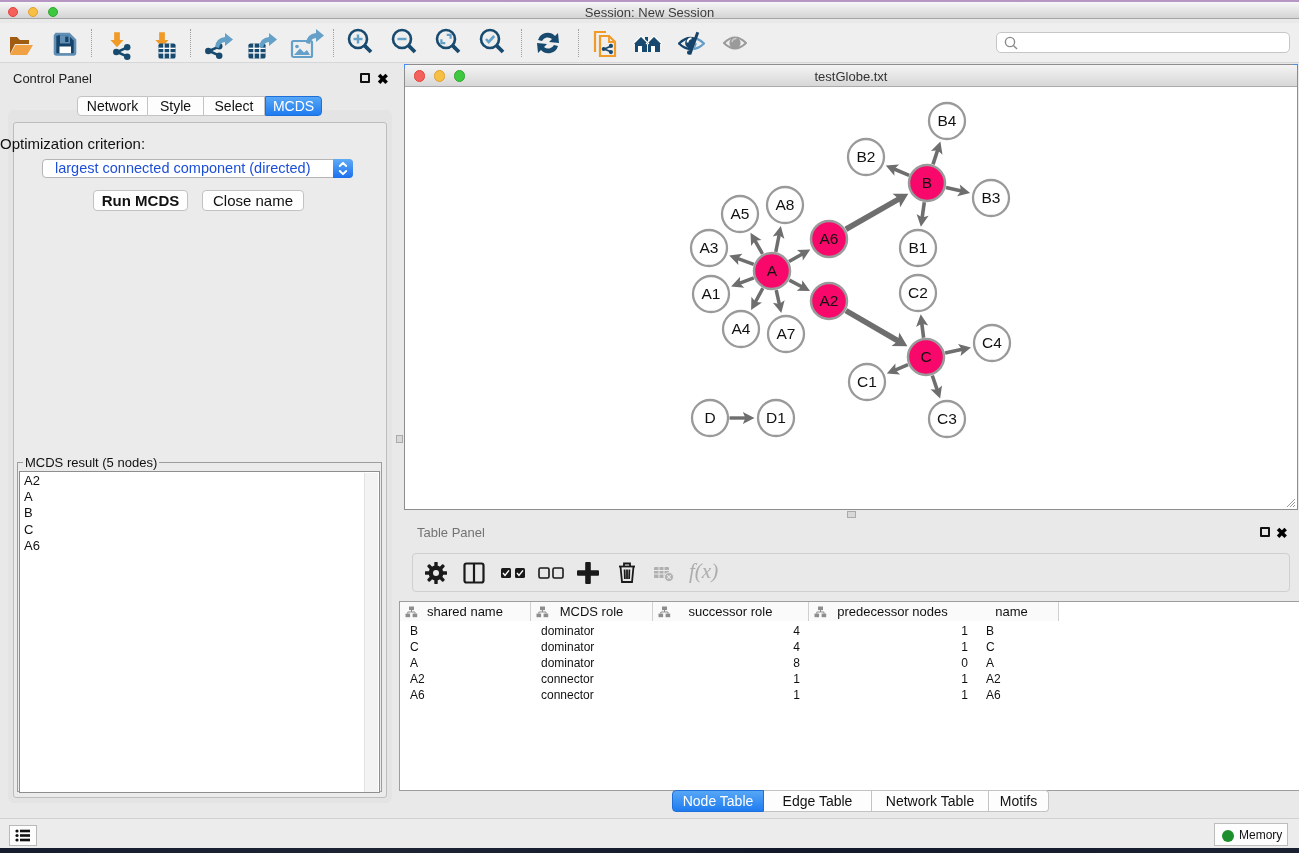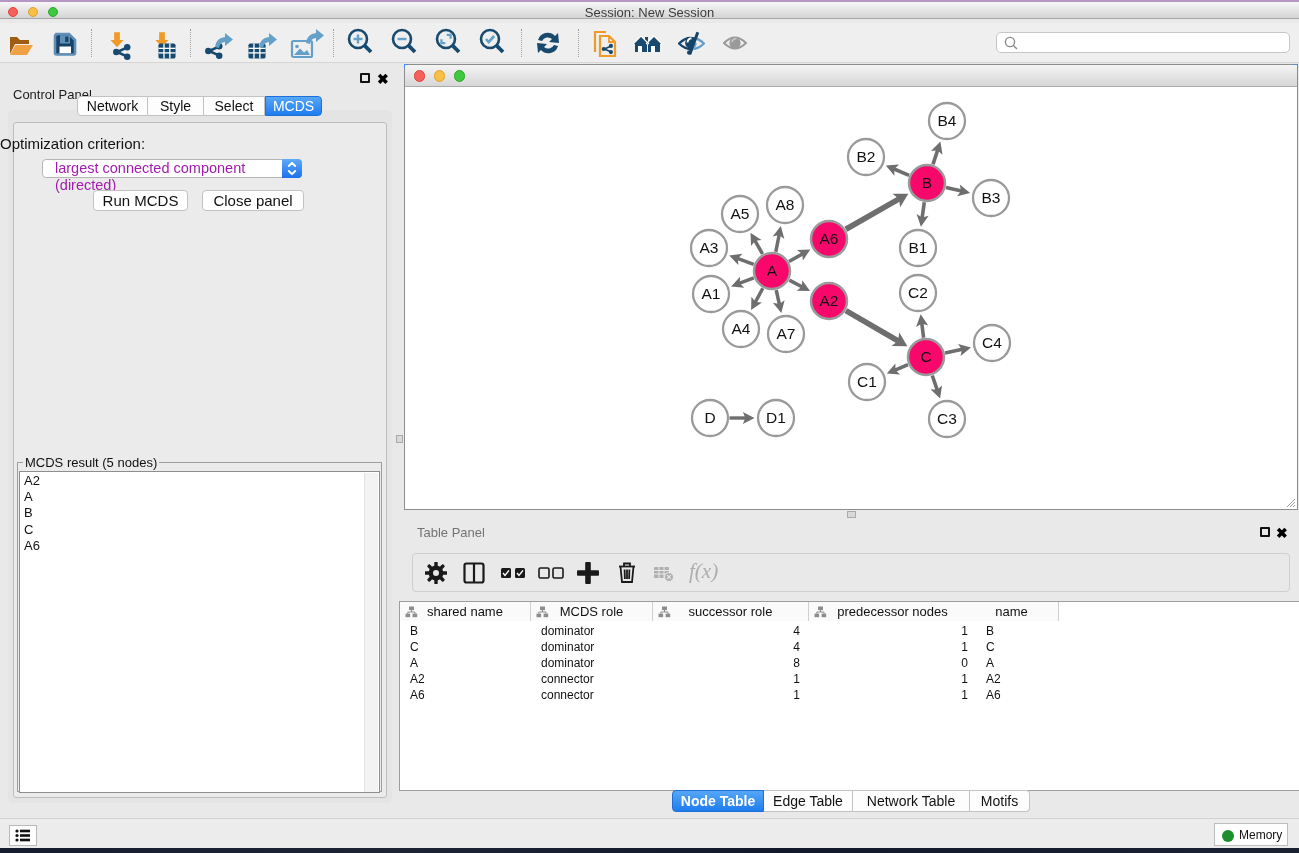--- a/index.html
+++ b/index.html
@@ -20,42 +20,42 @@
 
 
 #toolbar { left:0; top:23px; width:1299px; height:40px; background:#efefef;
   border-bottom:1px solid #d6d6d6; }
 .sep { position:absolute; top:6px; height:28px; width:0;
   border-left:1px dotted #9f9f9f; }
 #search { position:absolute; left:996px; top:9px; width:294px; height:21px;
   background:#fff; border:1px solid #c6c6c6; border-radius:5px; }
 
 
-#cp-title { left:13px; top:71px; font-size:13px; color:#1c1c1c;margin-top:16px; }
+#cp-title { left:13px; top:71px; font-size:13px; color:#1c1c1c; }
 #cp-float { left:360px; top:73px; width:10px; height:10px; border:2px solid #111; border-radius:1px; }
 #cp-close { left:377px; top:71px; font-size:14px; font-weight:bold; color:#000; }
 #cp-box { left:8px; top:110px; width:384px; height:693px; background:#e4e4e4;
   border-radius:6px; }
 #cp-inner { left:13px; top:122px; width:374px; height:676px; background:#ebebeb;
   border:1px solid #bdbdbd; border-radius:3px; }
 .tabs { position:absolute; left:77px; top:96px; height:20px; display:flex;border-radius:9px; }
 .tab { height:20px; line-height:19px; font-size:14px; color:#111; text-align:center;
   background:#fdfdfd; border:1px solid #c3c3c3; border-left:none; padding:0; }
 .tab:first-child { border-left:1px solid #c3c3c3; border-radius:4px 0 0 4px; }
 .tab.sel { background:linear-gradient(#57a7f6,#1f7cf0); color:#fff;
   border:1px solid #1f6fd8; border-radius:0 4px 4px 0; }
 #opt-label { left:0px; top:135px; width:400px; text-align:left; font-size:15px; color:#111; }
-#dropdown { left:42px; top:159px; width:260px; height:19px; background:#fff;
-  border:1px solid #b5b5b5; border-radius:4px; font-size:14.5px; color:#a21caf;
+#dropdown { left:42px; top:159px; width:311px; height:19px; background:#fff;
+  border:1px solid #b5b5b5; border-radius:4px; font-size:14.5px; color:#1d4ed8;
   line-height:17px; padding-left:12px; }
 #dd-step { position:absolute; right:-1px; top:-1px; width:20px; height:19px;
   background:linear-gradient(#5fabf7,#1c70ee); border-radius:0 4px 4px 0; }
 .btn { position:absolute; height:21px; background:#fefefe; border:1px solid #c2c2c2;
   border-radius:4px; font-size:15px; color:#111; text-align:center; line-height:19px; }
-#btn-run  { left:93px; top:190px; width:95px; }
+#btn-run  { left:93px; top:190px; width:95px;font-weight:bold; }
 #btn-close{ left:202px; top:190px; width:102px; }
 #fieldset { left:17px; top:455px; width:365px; height:337px; border:1px solid #9d9d9d; }
 #fieldset legend { font-size:13px; color:#111; margin-left:5px; padding:0 2px; }
 #mcds-list { position:absolute; left:1px; top:1px; width:361px; height:322px;
   background:#fff; border:1px solid #8e8e8e; font-size:13px; color:#111;
   padding:1px 0 0 4px; line-height:16.2px; }
 #mcds-scroll { position:absolute; right:1px; top:1px; width:14px; height:319px;
   background:#f3f3f3; border-left:1px solid #e2e2e2; }
 
 
@@ -82,21 +82,21 @@
   line-height:19px; }
 #thead { position:absolute; left:0; top:0; width:659px; height:19px;
   border-bottom:1px solid #cfcfcf; }
 .cell { position:absolute; font-size:12px; color:#111; height:16px; line-height:16px; }
 
 .btabs { position:absolute; left:672px; top:790px; height:22px; display:flex; }
 .btab { height:22px; line-height:21px; font-size:14px; color:#111; text-align:center;
   background:#fdfdfd; border:1px solid #c3c3c3; border-left:none; }
 .btab:first-child { border-radius:4px 0 0 4px; border-left:1px solid #c3c3c3; }
 .btab:last-child { border-radius:0 4px 4px 0; }
-.btab.sel { background:linear-gradient(#57a7f6,#1f7cf0); color:#fff; border-color:#1f6fd8;font-weight:bold; }
+.btab.sel { background:linear-gradient(#57a7f6,#1f7cf0); color:#fff; border-color:#1f6fd8; }
 
 
 #statusbar { left:0; top:818px; width:1299px; height:30px; background:#ececec;
   border-top:1px solid #d2d2d2; }
 #sb-btn { position:absolute; left:9px; top:6px; width:28px; height:21px;
   background:#fdfdfd; border:1px solid #b9b9b9; }
 #mem { position:absolute; right:11px; top:4px; width:74px; height:23px;
   background:#fdfdfd; border:1px solid #bdbdbd; font-size:12px; color:#111;
   line-height:22px; padding-left:24px; }
 #mem .dot { position:absolute; left:7px; top:5.5px; width:12px; height:12px;
@@ -303,33 +303,34 @@
   <div class="tab sel" style="width:57px">MCDS</div>
 </div>
 <div class="abs" id="opt-label">Optimization criterion:</div>
 <div class="abs" id="dropdown">largest connected component (directed)
   <div id="dd-step"><svg width="20" height="19" viewBox="0 0 20 19">
         <path d="M6.8 7 L10 3.8 L13.2 7" fill="none" stroke="#fff" stroke-width="1.9" stroke-linecap="round" stroke-linejoin="round"></path>
         <path d="M6.8 12 L10 15.2 L13.2 12" fill="none" stroke="#fff" stroke-width="1.9" stroke-linecap="round" stroke-linejoin="round"></path>
       </svg></div>
 </div>
 <div class="btn" id="btn-run">Run MCDS</div>
-<div class="btn" id="btn-close">Close panel</div>
+<div class="btn" id="btn-close">Close name</div>
 <fieldset class="abs" id="fieldset">
     <legend>MCDS result (5 nodes)</legend>
   <div id="mcds-list">A2<br>A<br>B<br>C<br>A6<div id="mcds-scroll"></div></div>
 </fieldset>
 
 <div class="abs" id="netwin">
   <div style="position:absolute;left:-1px;top:-1px;width:0;height:0;border-top:5px solid #4b8bf5;border-right:5px solid transparent"></div>
   <div style="position:absolute;right:-1px;top:-1px;width:0;height:0;border-top:5px solid #4b8bf5;border-left:5px solid transparent"></div>
   <div id="net-title">
     <div class="tl r"></div>
       <div class="tl y"></div>
       <div class="tl g"></div>
+    <div class="t">testGlobe.txt</div>
   </div>
   <svg style="position:absolute;left:0;top:23px" width="892" height="421" viewBox="0 0 892 421">
 <line x1="357.5" y1="166.0" x2="348.7" y2="150.4" stroke="#6e6e6e" stroke-width="3.5"></line>
 <polygon points="345.5,144.7 356.5,152.1 350.0,152.8 346.1,158.0" fill="#6e6e6e"></polygon>
 <line x1="370.8" y1="163.9" x2="374.6" y2="144.5" stroke="#6e6e6e" stroke-width="3.5"></line>
 <polygon points="375.8,138.1 379.4,150.9 374.1,147.1 367.7,148.5" fill="#6e6e6e"></polygon>
 <line x1="348.7" y1="176.3" x2="330.3" y2="169.6" stroke="#6e6e6e" stroke-width="3.5"></line>
 <polygon points="324.2,167.4 337.4,165.8 332.9,170.5 333.3,177.0" fill="#6e6e6e"></polygon>
 <line x1="348.8" y1="189.9" x2="332.2" y2="196.1" stroke="#6e6e6e" stroke-width="3.5"></line>
 <polygon points="326.1,198.4 335.1,188.7 334.7,195.2 339.3,199.8" fill="#6e6e6e"></polygon>
@@ -546,21 +547,21 @@
 <div class="cell" style="left:468px;top:69px;width:100px;text-align:right">1</div>
 <div class="cell" style="left:586px;top:69px">A2</div>
 <div class="cell" style="left:10px;top:85px">A6</div>
 <div class="cell" style="left:141px;top:85px">connector</div>
 <div class="cell" style="left:300px;top:85px;width:100px;text-align:right">1</div>
 <div class="cell" style="left:468px;top:85px;width:100px;text-align:right">1</div>
 <div class="cell" style="left:586px;top:85px">A6</div>
 </div>
 <div class="btabs">
   <div class="btab sel" style="width:92px">Node Table</div>
-  <div class="btab" style="width:89px">Edge Table</div>
+  <div class="btab" style="width:108px">Edge Table</div>
   <div class="btab" style="width:117px">Network Table</div>
   <div class="btab" style="width:60px">Motifs</div>
 </div>
 
 <div class="abs" id="statusbar">
   <div id="sb-btn"><svg width="26" height="19" viewBox="0 0 26 19">
         <g fill="#111">
           <circle cx="7" cy="5" r="1.6"></circle>
           <circle cx="7" cy="9.5" r="1.6"></circle>
           <circle cx="7" cy="14" r="1.6"></circle>

